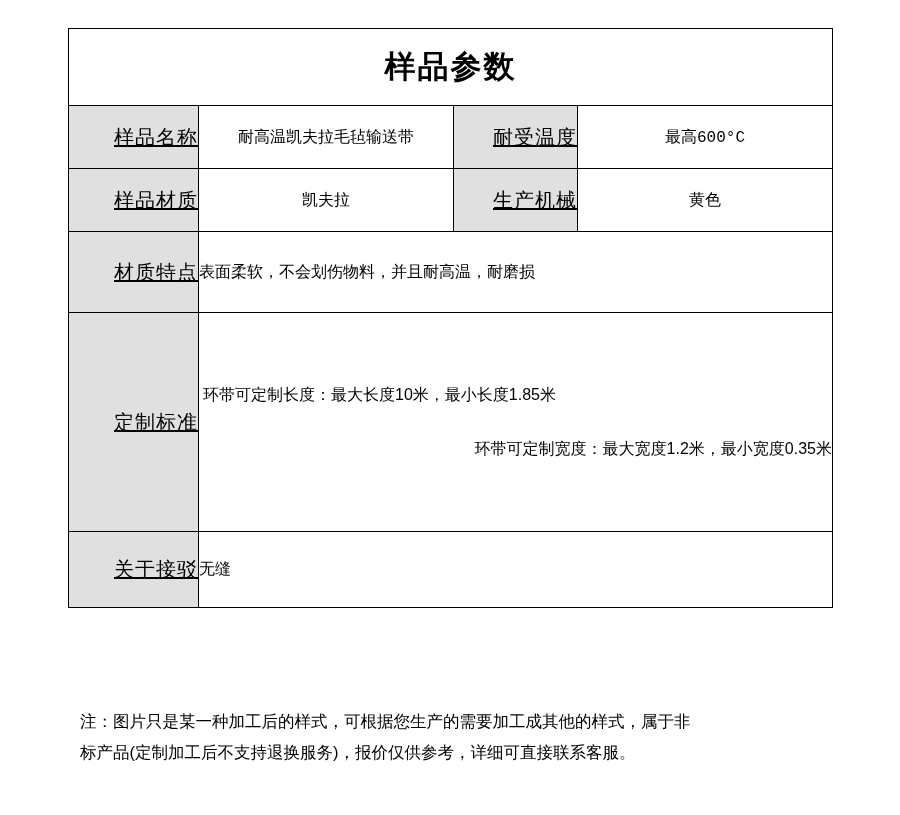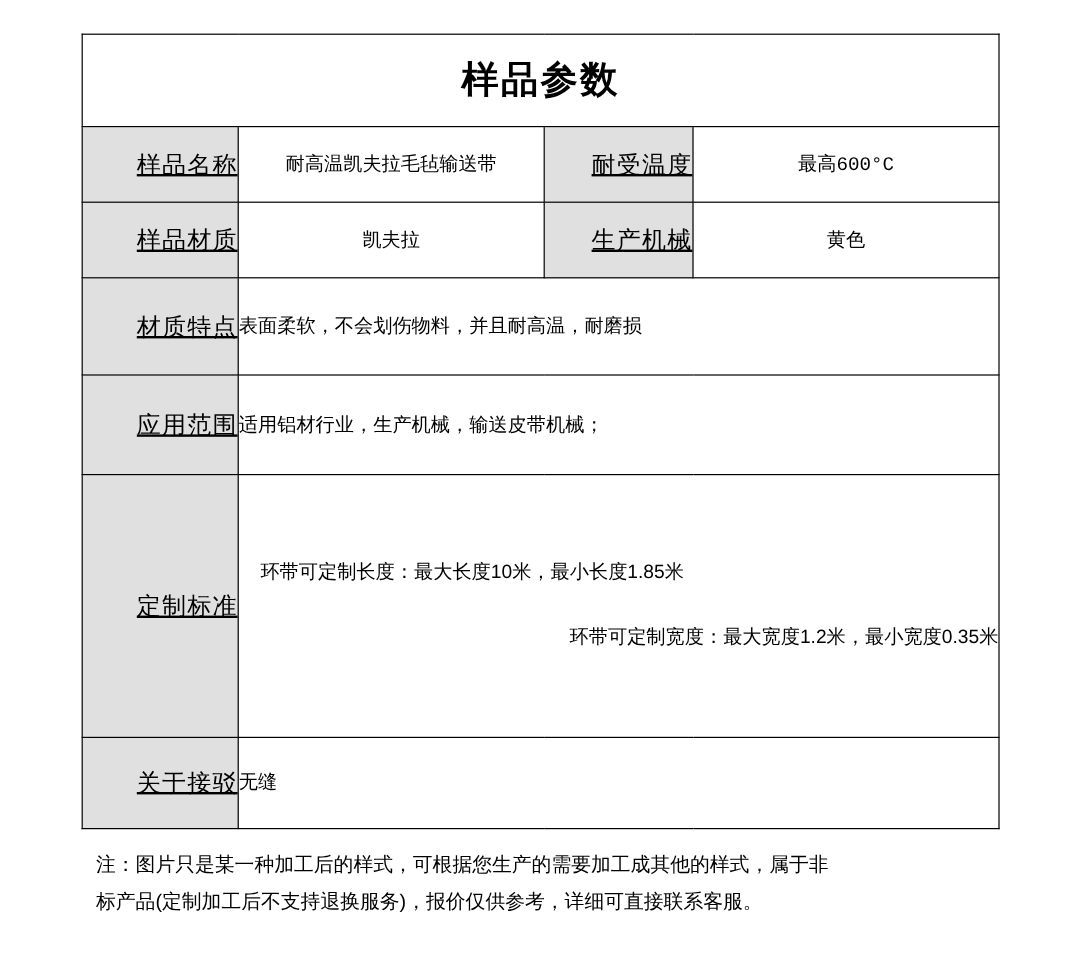--- a/index.html
+++ b/index.html
@@ -66,21 +66,21 @@
   .row-5 td {
     height: 82px;
   }
   .row-6 td {
     height: 218px;
   }
   .row-7 td {
     height: 75px;
   }
   .custom-lines {
-    padding-left: 18px;
+    padding-left: 4px;
     font-size: 16px;
     line-height: 1.5;
   }
   .custom-lines div + div {
     margin-top: 30px;
     text-align: right;
   }
   .note {
     position: absolute;
     left: 80px;
@@ -119,24 +119,20 @@
       <tr class="row-3">
         <td class="label-cell">样品材质</td>
         <td class="value-cell">凯夫拉</td>
         <td class="label-cell">生产机械</td>
         <td class="value-cell">黄色</td>
       </tr>
       <tr class="row-4">
         <td class="label-cell">材质特点</td>
         <td class="value-cell-left" colspan="3">表面柔软，不会划伤物料，并且耐高温，耐磨损</td>
       </tr>
-      <tr class="row-5">
-        <td class="label-cell">应用范围</td>
-        <td class="value-cell-left" colspan="3">适用铝材行业，生产机械，输送皮带机械；</td>
-      </tr>
       <tr class="row-6">
         <td class="label-cell">定制标准</td>
         <td colspan="3">
           <div class="custom-lines">
             <div>环带可定制长度：最大长度10米，最小长度1.85米</div>
             <div>环带可定制宽度：最大宽度1.2米，最小宽度0.35米</div>
           </div>
         </td>
       </tr>
       <tr class="row-7">

